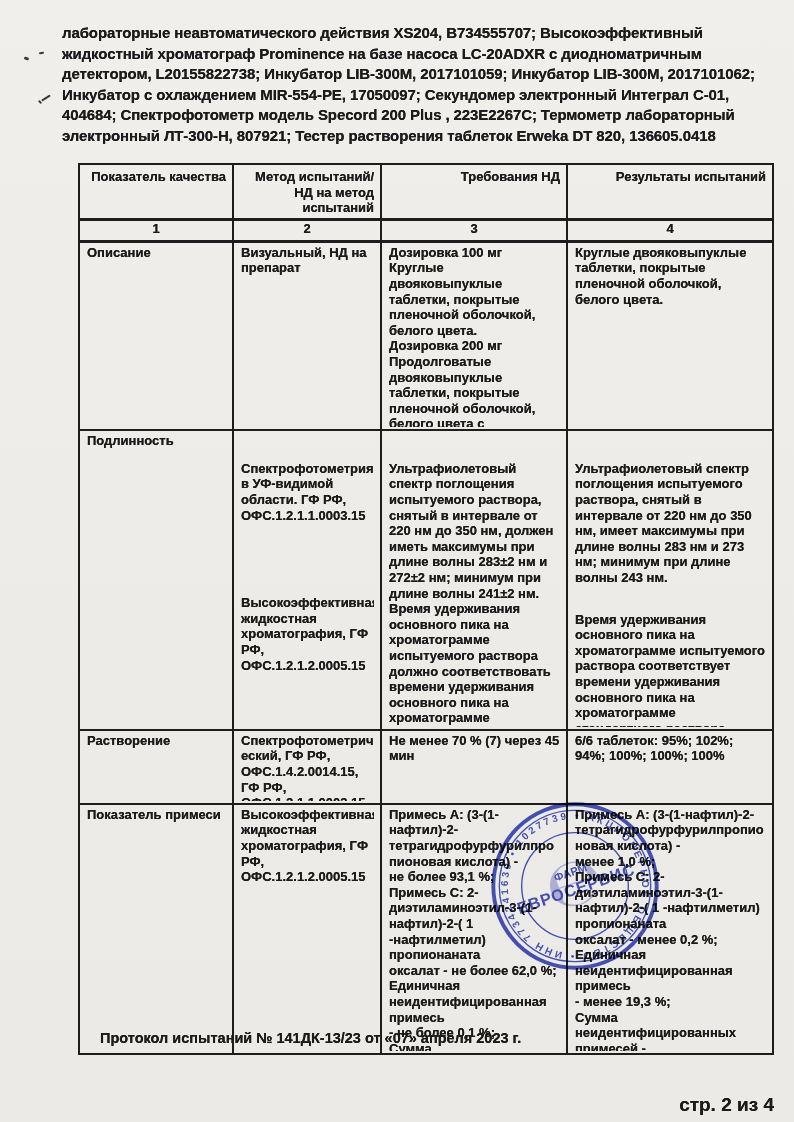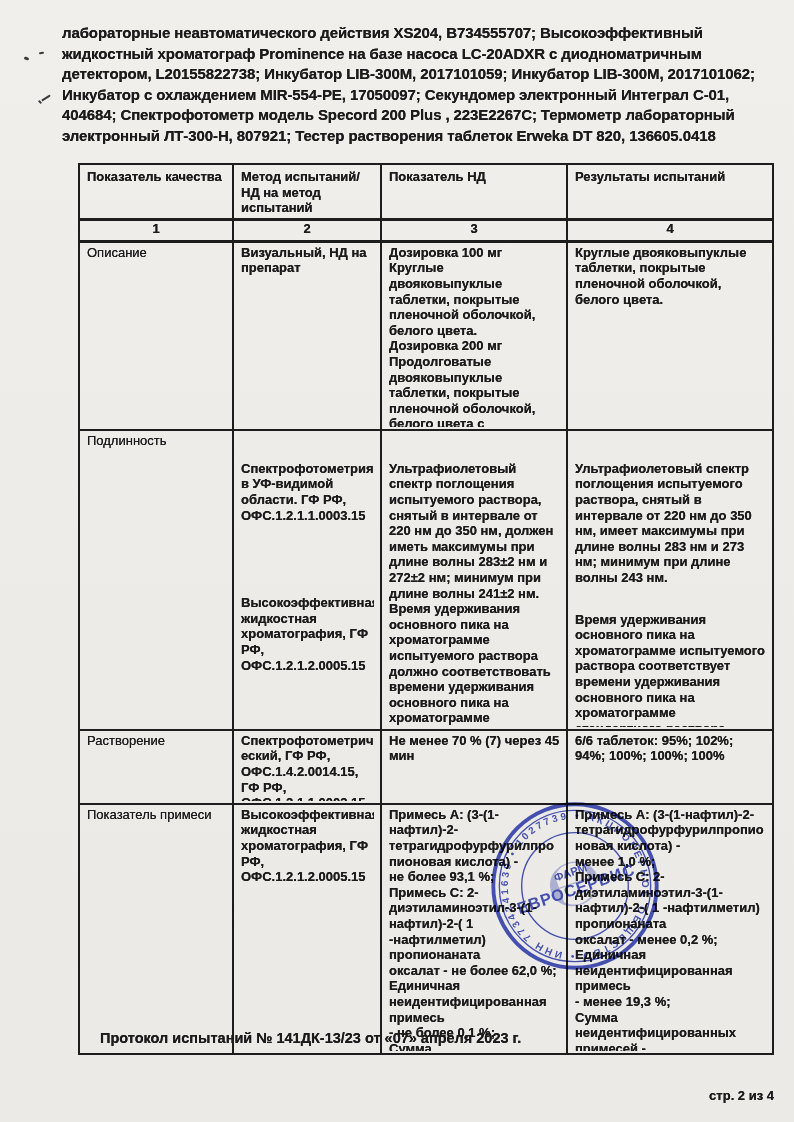--- a/index.html
+++ b/index.html
@@ -27,37 +27,37 @@
     position:absolute;left:78px;top:163px;width:694px;
     border-collapse:collapse;table-layout:fixed;
   }
   .protocol th,.protocol td{
     border:2px solid #1d1d1d;vertical-align:top;
     padding:2px 6px 2px 7px;
     font-size:13px;line-height:15.6px;font-weight:700;
     text-shadow:0 0 .3px #222;
     overflow:hidden;
   }
-  .protocol th{text-align:left;font-weight:700;padding-top:4px;}
+  .protocol th{text-align:right;font-weight:700;padding-top:4px;}
   .protocol tr.nums td{
     text-align:center;padding:0 0 1px 0;font-weight:600;
     border-top:3px solid #1d1d1d;border-bottom:3px solid #1d1d1d;height:18px;
   }
-  .protocol td.c1{font-weight:400;margin-top:31px;}
+  .protocol td.c1{font-weight:700;margin-top:31px;}
   .protocol p{margin:0;}
   .protocol .mt28{margin-top:28px;}
   .protocol .mt72{margin-top:72px;}
   .protocol .gap26{margin-top:26px;}
   .cw{overflow:hidden;}
   .h-r0{height:182px;} .h-r1{height:294px;} .h-r2{height:68px;} .h-r3{height:244px;}
   .wrapany{overflow-wrap:anywhere;}
 
   
   .footer-left{position:absolute;left:100px;top:1015px;font-size:14.5px;font-weight:700;text-shadow:0 0 .4px #222;}
-  .footer-right{position:absolute;right:20px;top:1075px;font-size:13px;font-weight:700;text-shadow:0 0 .4px #222;}
+  .footer-right{position:absolute;right:20px;top:1075px;font-size:19px;font-weight:700;text-shadow:0 0 .4px #222;}
 
   
   .stamp{
     position:absolute;left:489px;top:800px;width:172px;height:172px;
     mix-blend-mode:multiply;opacity:.88;pointer-events:none;
   }
 </style>
 </head>
 <body>
 
@@ -74,21 +74,21 @@
     <colgroup>
       <col style="width:154px">
         <col style="width:148px">
         <col style="width:186px">
         <col style="width:206px">
     </colgroup>
     <thead>
       <tr>
         <th>Показатель качества</th>
         <th>Метод испытаний/НД на метод испытаний</th>
-        <th>Показатель НД</th>
+        <th>Требования НД</th>
         <th>Результаты испытаний</th>
       </tr>
       <tr class="nums">
         <td>1</td>
         <td>2</td>
         <td>3</td>
         <td>4</td>
       </tr>
     </thead>
     <tbody>

